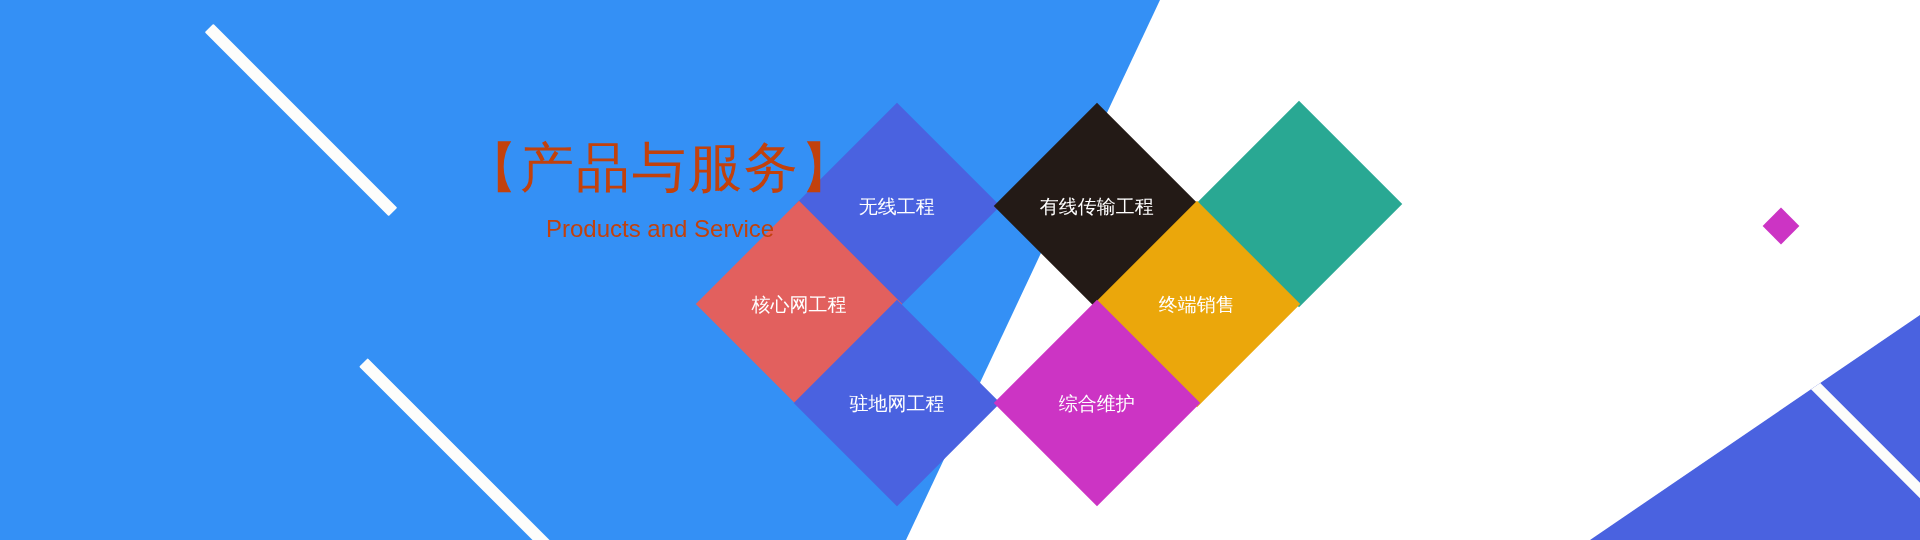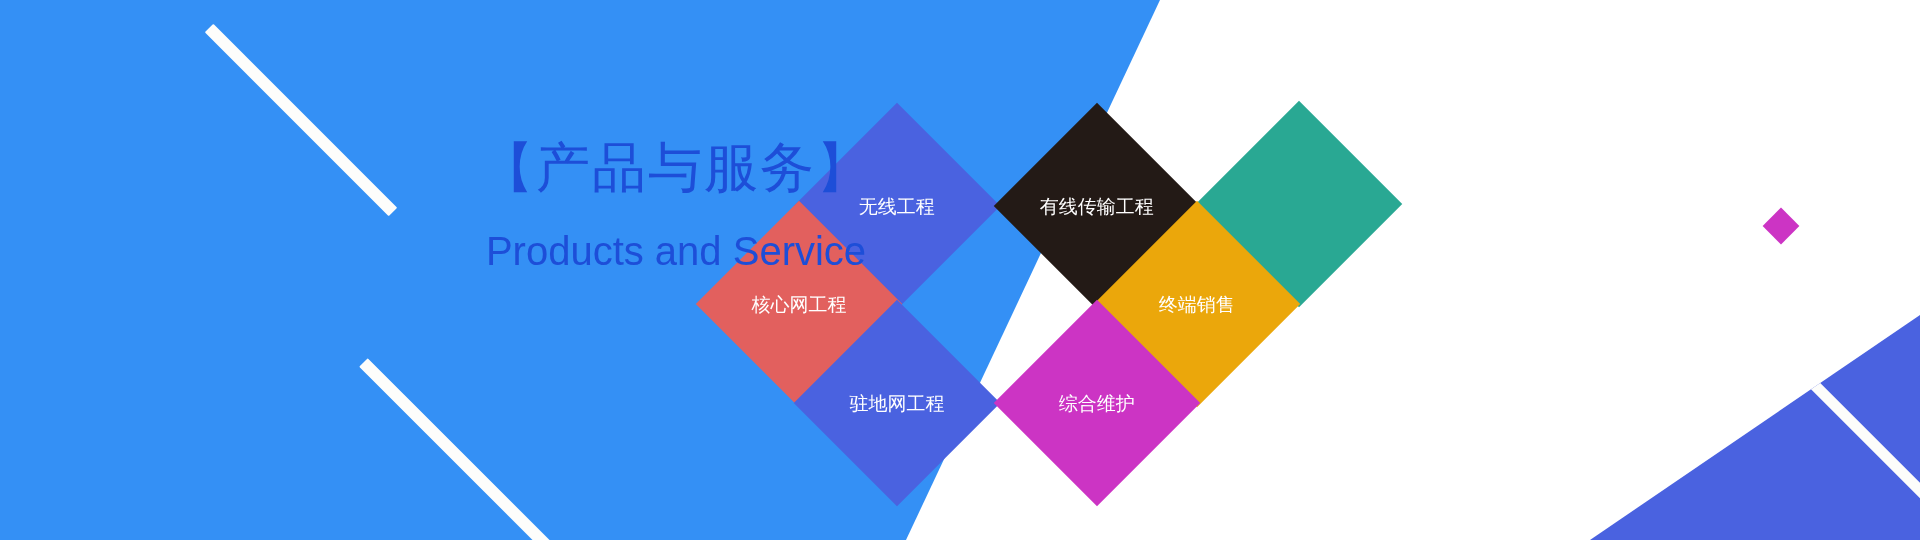--- a/index.html
+++ b/index.html
@@ -37,39 +37,39 @@
   }
   .stripe-bottom{
     left:460px; top:320px;
     width:12px; height:290px;
     transform: rotate(-45deg);
   }
 
   
   .headline{
     position:absolute;
-    left:466px; top:140px;
+    left:450px; top:140px;
     width:420px;
     text-align:center;
-    color:#1d4ed8;
+    color:#c2410c;
     z-index:5;
   }
   .headline .title-cn{
     font-family:"Liberation Serif","DejaVu Serif",serif;
     font-size:54px;
     line-height:1.05;
     letter-spacing:2px;
     white-space:nowrap;
     font-weight:400;
   }
   .headline .title-en{
     font-family:"Liberation Sans",sans-serif;
-    font-size:40px;
+    font-size:24px;
     line-height:1.1;
-    margin-top:32px;
+    margin-top:19px;
     white-space:nowrap;
     font-weight:400;
     text-align:center;
   }
 
   
   .tile{
     position:absolute;
     width:146px; height:146px;
     transform: rotate(45deg);

